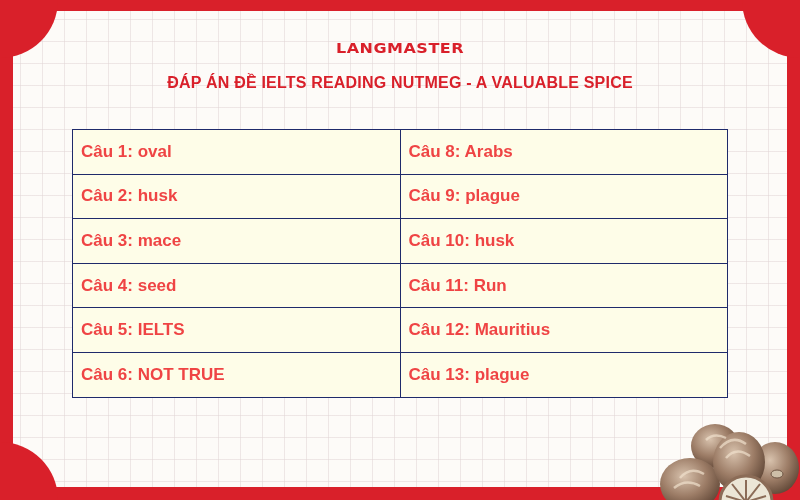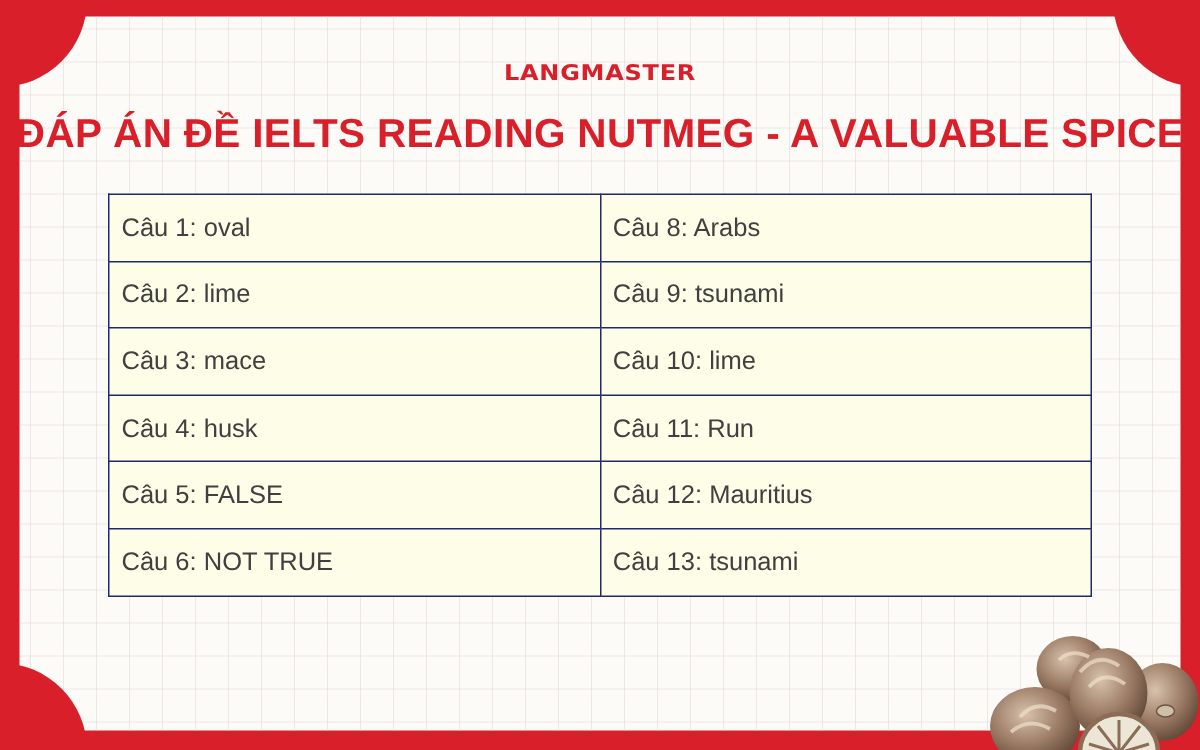--- a/index.html
+++ b/index.html
@@ -17,30 +17,30 @@
   .corner.tl { left: 0; top: 0; width: 58px; height: 58px; border-bottom-right-radius: 58px; }
   .corner.tr { right: 0; top: 0; width: 58px; height: 58px; border-bottom-left-radius: 58px; }
   .corner.bl { left: 0; bottom: 0; width: 58px; height: 58px; border-top-right-radius: 58px; }
   .brand {
     position: absolute; left: 0; right: 0; top: 39px; text-align: center;
     color: #d9202a; font-weight: bold; font-size: 16px; letter-spacing: 0.5px;
     font-family: "DejaVu Sans", sans-serif; transform: scaleY(0.9);
   }
   .title {
     position: absolute; left: 0; right: 0; top: 74px; text-align: center;
-    color: #d9202a; font-weight: bold; font-size: 27px; letter-spacing: 0.2px;
+    color: #d9202a; font-weight: bold; font-size: 16px; letter-spacing: 0.2px;
     font-family: "Liberation Sans", sans-serif;
   }
   table.answers {
     position: absolute; left: 72px; top: 129px; width: 656px;
     border-collapse: collapse; background: #fefde8;
   }
   table.answers td {
     border: 1.5px solid #1f2a6b; height: 44.6px; padding: 0 0 0 8px;
-    font-family: "Liberation Sans", sans-serif; font-weight: normal; font-size: 17px; color: #404040;
+    font-family: "Liberation Sans", sans-serif; font-weight: bold; font-size: 17px; color: #ef4444;
     width: 320px; box-sizing: border-box; vertical-align: middle;
   }
   .nutmeg { position: absolute; left: 650px; top: 418px; width: 150px; height: 82px; }
 </style>
 </head>
 <body>
 
 <div class="canvas"></div>
 <div class="corner tl"></div>
 <div class="corner tr"></div>
@@ -49,38 +49,38 @@
 <div class="brand">LANGMASTER</div>
 <div class="title">ĐÁP ÁN ĐỀ IELTS READING NUTMEG - A VALUABLE SPICE</div>
 
 <table class="answers">
   <tbody>
     <tr>
       <td>Câu 1: oval</td>
       <td>Câu 8: Arabs</td>
     </tr>
     <tr>
-      <td>Câu 2: lime</td>
-      <td>Câu 9: tsunami</td>
+      <td>Câu 2: husk</td>
+      <td>Câu 9: plague</td>
     </tr>
     <tr>
       <td>Câu 3: mace</td>
-      <td>Câu 10: lime</td>
+      <td>Câu 10: husk</td>
     </tr>
     <tr>
-      <td>Câu 4: husk</td>
+      <td>Câu 4: seed</td>
       <td>Câu 11: Run</td>
     </tr>
     <tr>
-      <td>Câu 5: FALSE</td>
+      <td>Câu 5: IELTS</td>
       <td>Câu 12: Mauritius</td>
     </tr>
     <tr>
       <td>Câu 6: NOT TRUE</td>
-      <td>Câu 13: tsunami</td>
+      <td>Câu 13: plague</td>
     </tr>
   </tbody>
 </table>
 
 <svg class="nutmeg" viewBox="0 0 150 82">
   <defs>
     <radialGradient id="nut" cx="40%" cy="35%" r="70%">
       <stop offset="0%" stop-color="#d8c2ad"></stop>
       <stop offset="55%" stop-color="#9c7c66"></stop>
       <stop offset="100%" stop-color="#5e4535"></stop>

